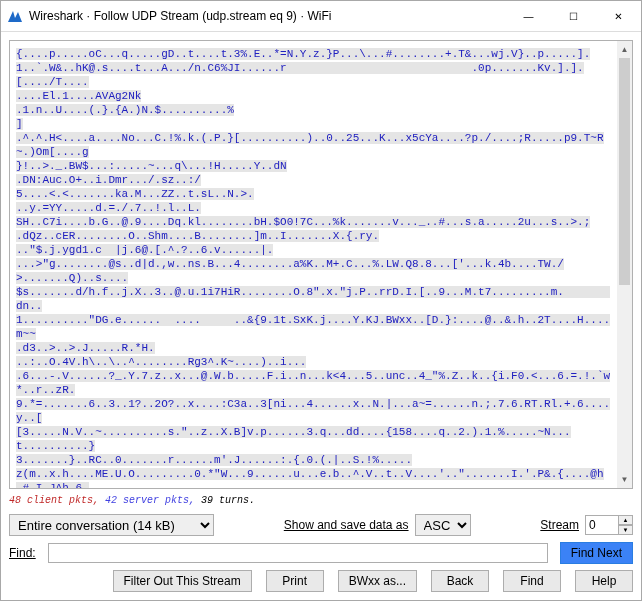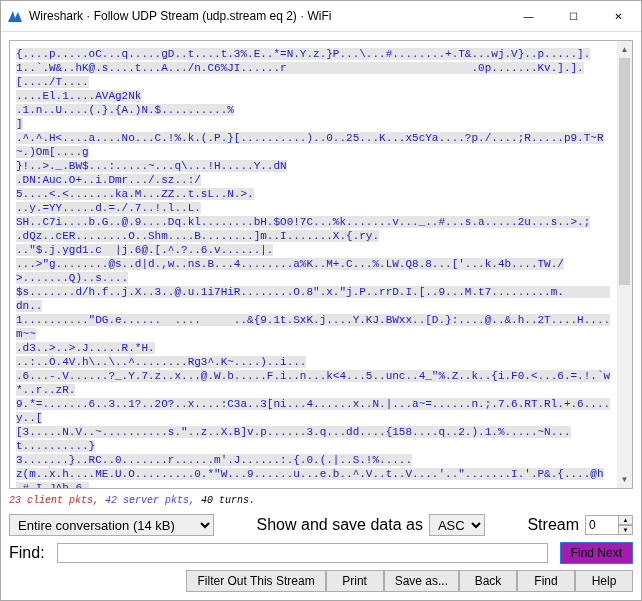--- a/index.html
+++ b/index.html
@@ -133,22 +133,23 @@
   }
   select.combo {
     height: 22px;
     font-size: 13px;
     border: 1px solid #adadad;
     background: #efefef;
     padding: 1px 4px;
   }
   .spacer { flex: 1 1 auto; }
   label.lbl {
-    font-size: 16px;
+    font-size: 12px;
     color: #000;
+    text-decoration: underline;
   }
   input.spin {
     width: 34px;
     height: 20px;
     font-size: 12px;
     border: 1px solid #adadad;
     padding: 1px 3px;
     box-sizing: border-box;
   }
   .spinwrap {
@@ -189,40 +190,40 @@
     height: 22px;
     min-width: 58px;
     font-size: 12px;
     border: 1px solid #adadad;
     background: #e9e9e9;
     padding: 0 10px;
     cursor: default;
   }
   button.btn.primary {
     border: 1px solid #2a7de1;
-    background: #a21caf;
+    background: #3b82f6;
   }
   .btnrow {
     display: flex;
     justify-content: flex-end;
-    gap: 0;
+    gap: 14px;
   }
 </style>
 </head>
 <body>
 
 <div class="window">
 
   <div class="titlebar">
     <span class="icon">
       <svg width="16" height="16" viewBox="0 0 16 16">
           <path d="M1 14 L6 3 L8 10 L11 4 L15 14 Z" fill="#1e6ac8"></path>
         </svg>
     </span>
-    <span class="title">Wireshark · Follow UDP Stream (udp.stream eq 2) · WiFi</span>
+    <span class="title">Wireshark · Follow UDP Stream (udp.stream eq 9) · WiFi</span>
     <div class="winbtns">
       <div class="winbtn">—</div>
       <div class="winbtn">☐</div>
       <div class="winbtn close">✕</div>
     </div>
   </div>
 
   <div class="content">
 
     <div class="stream-frame">
@@ -269,25 +270,25 @@
       <div class="scrollbar">
         <div class="arrow">▲</div>
         <div class="track">
           <div class="thumb"></div>
         </div>
         <div class="arrow">▼</div>
       </div>
     </div>
 
     <div class="status-line">
-      <span class="c">23 client pkts,</span>
+      <span class="c">48 client pkts,</span>
       <span class="p"> </span>
       <span class="s">42 server pkts,</span>
       <span class="p"> </span>
-      <span class="p">40 turns.</span>
+      <span class="p">39 turns.</span>
     </div>
 
     <div class="row">
       <select class="combo" style="width:205px" id="conv-select"><option>Entire conversation (14 kB)</option></select>
       <div class="spacer"></div>
       <label class="lbl">Show and save data as</label>
       <select class="combo" style="width:56px" id="fmt-select"><option>ASCII</option></select>
       <div class="spacer"></div>
       <label class="lbl">Stream</label>
       <div class="spinwrap">
@@ -301,20 +302,20 @@
 
     <div class="findrow">
       <label class="lbl">Find:</label>
       <input type="text" value="" style="">
       <button class="btn primary">Find Next</button>
     </div>
 
     <div class="btnrow">
       <button class="btn">Filter Out This Stream</button>
       <button class="btn">Print</button>
-      <button class="btn">Save as...</button>
+      <button class="btn">BWxx as...</button>
       <button class="btn">Back</button>
       <button class="btn">Find</button>
       <button class="btn">Help</button>
     </div>
 
   </div>
 </div>
 
 </body></html>

